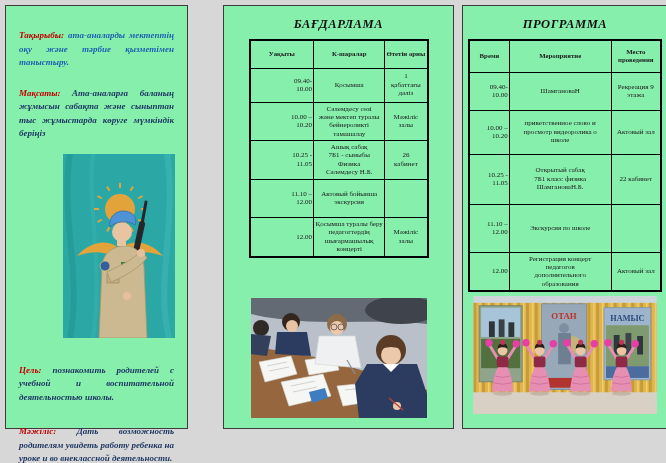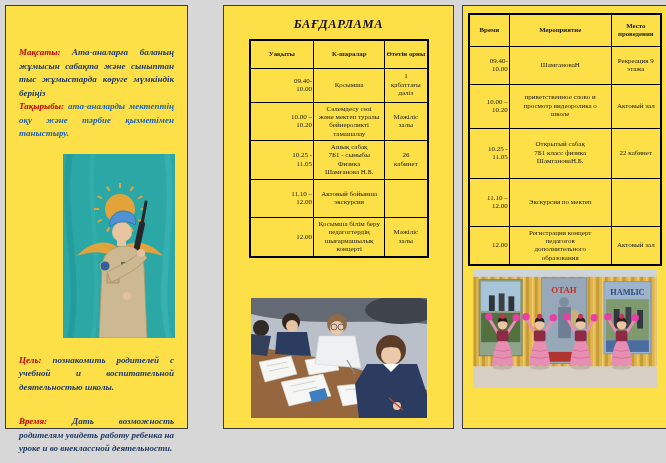--- a/index.html
+++ b/index.html
@@ -2,36 +2,36 @@
 <html style="--page-bg: #d7d7d7; --panel-border: #3c3c3c; --label-red: #c00000; --kz-blue: #1f63b0; --navy-blue: #1f3864; --flag-teal: #2ba8a6; --flag-gold: #e2a43a; --uniform-tan: #cdb991; --beret-blue: #4f93d6; --curtain-gold: #e0b44e; --dress-pink: #e78fb3; --vest-maroon: #8e2a45; --desk-brown: #96663e; --uniform-navy: #2c3b60;"><head>
 <meta charset="utf-8">
 <style>
   html,body{margin:0;padding:0;}
   body{
     width:666px;height:463px;position:relative;overflow:hidden;
     background:var(--page-bg,#d7d7d7);
     font-family:"Liberation Serif", serif;
   }
   .panel{
-    position:absolute;top:5px;height:424px;background:#fde047;
+    position:absolute;top:5px;height:424px;background:#86efac;
     border:1px solid var(--panel-border,#3c3c3c);box-sizing:border-box;
   }
   #panel-left{left:5px;width:183px;}
   #panel-mid{left:223px;width:231px;}
   #panel-right{left:462px;width:206px;}
 
   
   .left-content{padding:23px 13px 0 13px;}
   .sec{font-style:italic;font-weight:bold;font-size:9px;line-height:1.5;
        text-align:justify;margin:0;}
   .sec .lbl{color:var(--label-red,#c00000);}
   .sec.kz1 .txt{color:var(--kz-blue,#1f63b0);}
   .sec.kz2 .txt,.sec.ru .txt{color:var(--navy-blue,#1f3864);}
   #sec-maksaty{margin-top:17px;}
-  #sec-tsel{margin-top:16px;}
+  #sec-tsel{margin-top:26px;}
   #sec-zadacha{margin-top:21px;}
 
   .photo-frame{font-size:0;line-height:0;}
   #photo-cadet{width:112px;height:184px;margin:13px 0 0 44px;}
   #photo-class{width:176px;height:120px;margin:40px auto 0 auto;}
   #photo-stage{width:190px;height:118px;margin:4px auto 8px auto;}
 
   
   .pan-title{
     margin-top:11px;text-align:center;font-size:12.5px;font-weight:bold;
@@ -63,22 +63,22 @@
   #table-ru tbody tr:nth-child(2){height:44px;}
   #table-ru tbody tr:nth-child(3){height:50px;}
   #table-ru tbody tr:nth-child(4){height:48px;}
   #table-ru tbody tr:nth-child(5){height:36px;}
 </style>
 </head>
 <body>
 
 <div class="panel" id="panel-left">
   <div class="left-content">
+    <p class="sec kz1" id="sec-takyryby"><span class="lbl">Тақырыбы:</span> <span class="txt">ата-аналарды мектептің оқу және тәрбие қызметімен таныстыру.</span></p>
     <p class="sec kz2" id="sec-maksaty"><span class="lbl">Мақсаты:</span> <span class="txt">Ата-аналарға баланың жұмысын сабақта және сыныптан тыс жұмыстарда көруге мүмкіндік беріңіз</span></p>
-    <p class="sec kz1" id="sec-takyryby"><span class="lbl">Тақырыбы:</span> <span class="txt">ата-аналарды мектептің оқу және тәрбие қызметімен таныстыру.</span></p>
 
     <div class="photo-frame" id="photo-cadet">
       <svg width="112" height="184" viewBox="0 0 112 184">
         <rect width="112" height="184" style="fill:var(--flag-teal,#2ba8a6)"></rect>
         <g fill="none" opacity="0.45">
           <path d="M7,0 C-3,60 19,120 7,184" stroke="#1d8f8c" stroke-width="6"></path>
           <path d="M104,0 C114,70 92,130 106,184" stroke="#45bcba" stroke-width="6"></path>
           <path d="M30,0 C24,50 40,110 30,184" stroke="#3ab4b1" stroke-width="4"></path>
         </g>
         <g>
@@ -113,21 +113,21 @@
           <circle cx="78" cy="99" r="4" fill="#e6c09c"></circle>
           <circle cx="64" cy="142" r="4" fill="#e6c09c"></circle>
           <rect x="54" y="85" width="9" height="7" fill="#e9c4a0"></rect>
           <circle cx="59" cy="78" r="10" fill="#e9c4a0"></circle>
           <path d="M47,73 C45,62 54,57 60,57 C70,57 75,64 72,71 C66,66 52,67 47,73 Z" style="fill:var(--beret-blue,#4f93d6)" stroke="#2f6cb0" stroke-width="0.8"></path>
         </g>
       </svg>
     </div>
 
     <p class="sec ru" id="sec-tsel"><span class="lbl">Цель:</span> <span class="txt">познакомить родителей с учебной и воспитательной деятельностью школы.</span></p>
-    <p class="sec ru" id="sec-zadacha"><span class="lbl">Время:</span> <span class="txt">Дать возможность родителям увидеть работу ребенка на уроке и во внеклассной деятельности.</span></p>
+    <p class="sec ru" id="sec-zadacha"><span class="lbl">Мәжіліс:</span> <span class="txt">Дать возможность родителям увидеть работу ребенка на уроке и во внеклассной деятельности.</span></p>
   </div>
 </div>
 
 <div class="panel" id="panel-mid">
   <div class="pan-title">БАҒДАРЛАМА</div>
   <table class="sched" id="table-kz">
     <colgroup>
         <col class="c1">
         <col class="c2">
         <col class="c3">
@@ -157,34 +157,34 @@
 тамашалау</td>
           <td>Мәжіліс
 залы</td>
         </tr>
         <tr>
           <td>10.25 -
 11.05</td>
           <td>Ашық сабақ
 7Б1 - сыныбы
 Физика
-Шамғанова Н.Б.</td>
+Сәлемдесу Н.Б.</td>
           <td>26
 кабинет</td>
         </tr>
         <tr>
           <td>11.10 –
 12.00</td>
           <td>Актовый бойынша
 экскурсия</td>
           <td></td>
         </tr>
         <tr>
           <td>12.00</td>
-          <td>Қосымша білім беру
+          <td>Қосымша туралы беру
 педагогтердің
 шығармашылық
 концерті</td>
           <td>Мәжіліс
 залы</td>
         </tr>
       </tbody>
   </table>
 
   <div class="photo-frame" id="photo-class">
@@ -228,20 +228,21 @@
         <path d="M116,66 L166,66 L176,96 L176,120 L108,120 L104,86 Z" style="fill:var(--uniform-navy,#2c3b60)"></path>
         <path d="M132,66 L140,74 L148,66 Z" fill="#ffffff"></path>
         <circle cx="146" cy="108" r="4" fill="#ecc9ab"></circle>
         <line x1="138" y1="100" x2="152" y2="112" stroke="#b0453a" stroke-width="1.4"></line>
       </g>
     </svg>
   </div>
 </div>
 
 <div class="panel" id="panel-right">
+  <div class="pan-title">ПРОГРАММА</div>
   <table class="sched" id="table-ru">
     <colgroup>
         <col class="c1">
         <col class="c2">
         <col class="c3">
       </colgroup>
     <thead>
         <tr>
           <th>Время</th>
           <th>Мероприятие</th>
@@ -269,21 +270,21 @@
           <td>10.25 -
 11.05</td>
           <td>Открытый сабақ
 7Б1 класс физика
 ШамгановаН.Б.</td>
           <td>22 кабинет</td>
         </tr>
         <tr>
           <td>11.10 –
 12.00</td>
-          <td>Экскурсия по мектеп</td>
+          <td>Экскурсия по школе</td>
           <td></td>
         </tr>
         <tr>
           <td>12.00</td>
           <td>Регистрация концерт
 педагогов
 дополнительного
 образования</td>
           <td>Актовый зал</td>
         </tr>

